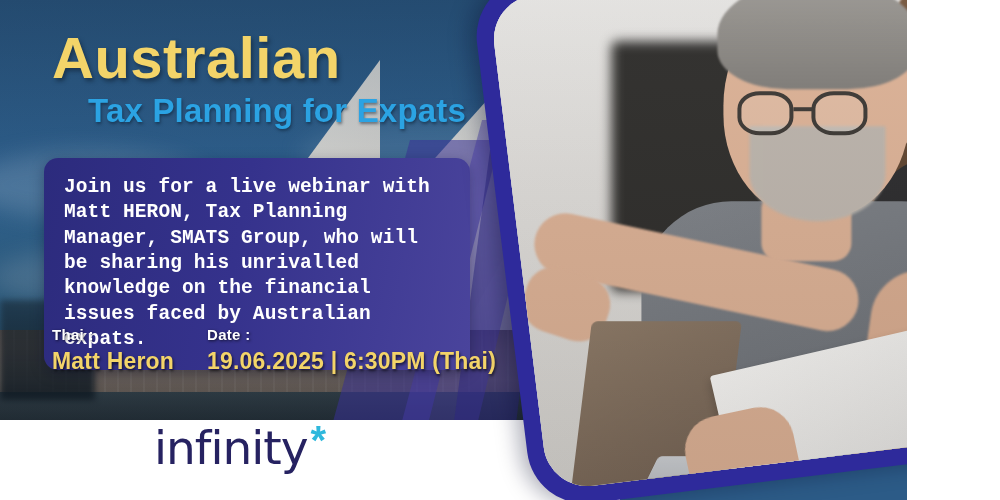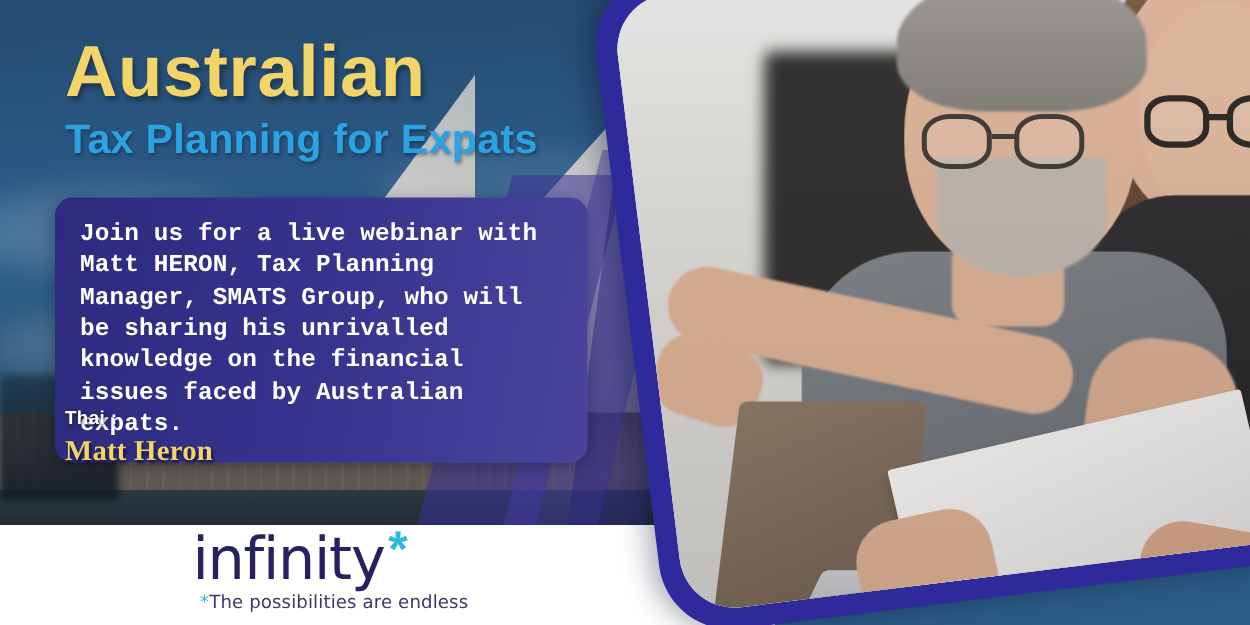--- a/index.html
+++ b/index.html
@@ -3,21 +3,21 @@
 <meta charset="utf-8">
 <title>Webinar Banner</title>
 <style>
   * { margin:0; padding:0; box-sizing:border-box; }
   html, body {
     width:1000px; height:500px;
     font-family:"Liberation Sans", sans-serif;
     background:#ffffff; overflow:hidden;
   }
   #banner {
-    position:relative; width:1000px; height:500px; overflow:hidden;
+    position:relative; width:907px; height:500px; overflow:hidden;
     background:#2c5b87;
   }
 
   
   .scene {
     position:absolute; left:0; top:0; width:620px; height:420px;
     overflow:hidden;
     background:linear-gradient(176deg,#2b5781 0%,#2f618f 38%,#33688f 62%,#3a6f92 100%);
   }
   .cloud {
@@ -97,20 +97,21 @@
   .title-main{
     font-size:58px; font-weight:bold; line-height:1.02;
     color:#f3d469; letter-spacing:.5px;
     text-shadow:2px 3px 4px rgba(12,30,48,.55);
   }
   .title-sub{
     margin-top:6px;
     font-size:33px; font-weight:bold; line-height:1.1;
     color:#2ba3e3; letter-spacing:.2px;
     text-shadow:1px 2px 3px rgba(10,28,45,.5);
+    margin-left:36px;
   }
 
   
   .blurb{
     position:absolute; left:44px; top:158px; width:426px;
     padding:17px 20px 18px 20px;
     border-radius:14px;
     background:linear-gradient(100deg,#2c2b7d 0%,#35328c 45%,#4a449c 100%);
     box-shadow:0 4px 14px rgba(8,12,40,.35);
   }
@@ -125,21 +126,20 @@
   .meta-col{ display:flex; flex-direction:column; }
   .meta-col.with{ width:155px; }
   .meta-label{
     color:#ffffff; font-size:15px; font-weight:bold; letter-spacing:.3px;
     text-shadow:1px 1px 3px rgba(0,0,0,.7);
   }
   .meta-value{
     margin-top:5px; color:#f3d469; font-size:23px; font-weight:bold;
     letter-spacing:.2px; white-space:nowrap;
     text-shadow:1px 2px 3px rgba(0,0,0,.65);
-    font-family:Liberation Serif, serif;
   }
 
   
   .footer{
     position:absolute; left:0; top:420px; width:620px; height:80px;
     background:#ffffff;
   }
   .logo{
     position:absolute; left:154px; top:424px;
     display:flex; flex-direction:column; align-items:flex-start;
@@ -340,29 +340,32 @@
 
   <div class="blurb">
     <p>Join us for a live webinar with Matt HERON, Tax Planning Manager, SMATS Group, who will be sharing his unrivalled knowledge on the financial issues faced by Australian expats.</p>
   </div>
 
   <div class="meta">
     <div class="meta-col with">
       <span class="meta-label">Thai :</span>
       <span class="meta-value">Matt Heron</span>
     </div>
+    <div class="meta-col">
+      <span class="meta-label">Date :</span>
+      <span class="meta-value">19.06.2025 | 6:30PM (Thai)</span>
+    </div>
   </div>
 
   <div class="footer"></div>
   <div class="logo">
     <div class="logo-row">
       <span class="logo-word">infinity</span>
       <span class="logo-star">*</span>
     </div>
-    <div class="logo-tag"><span class="star-small">*</span><span>The possibilities are endless</span></div>
   </div>
 
   <div class="photo-panel">
     <div class="photo-inner">
       <div class="photo-img">
         <div class="room"></div>
         <div class="room-dark"></div>
         <div class="lamp-shade"></div>
         <div class="lamp-stand"></div>
         <div class="sofa"></div>

